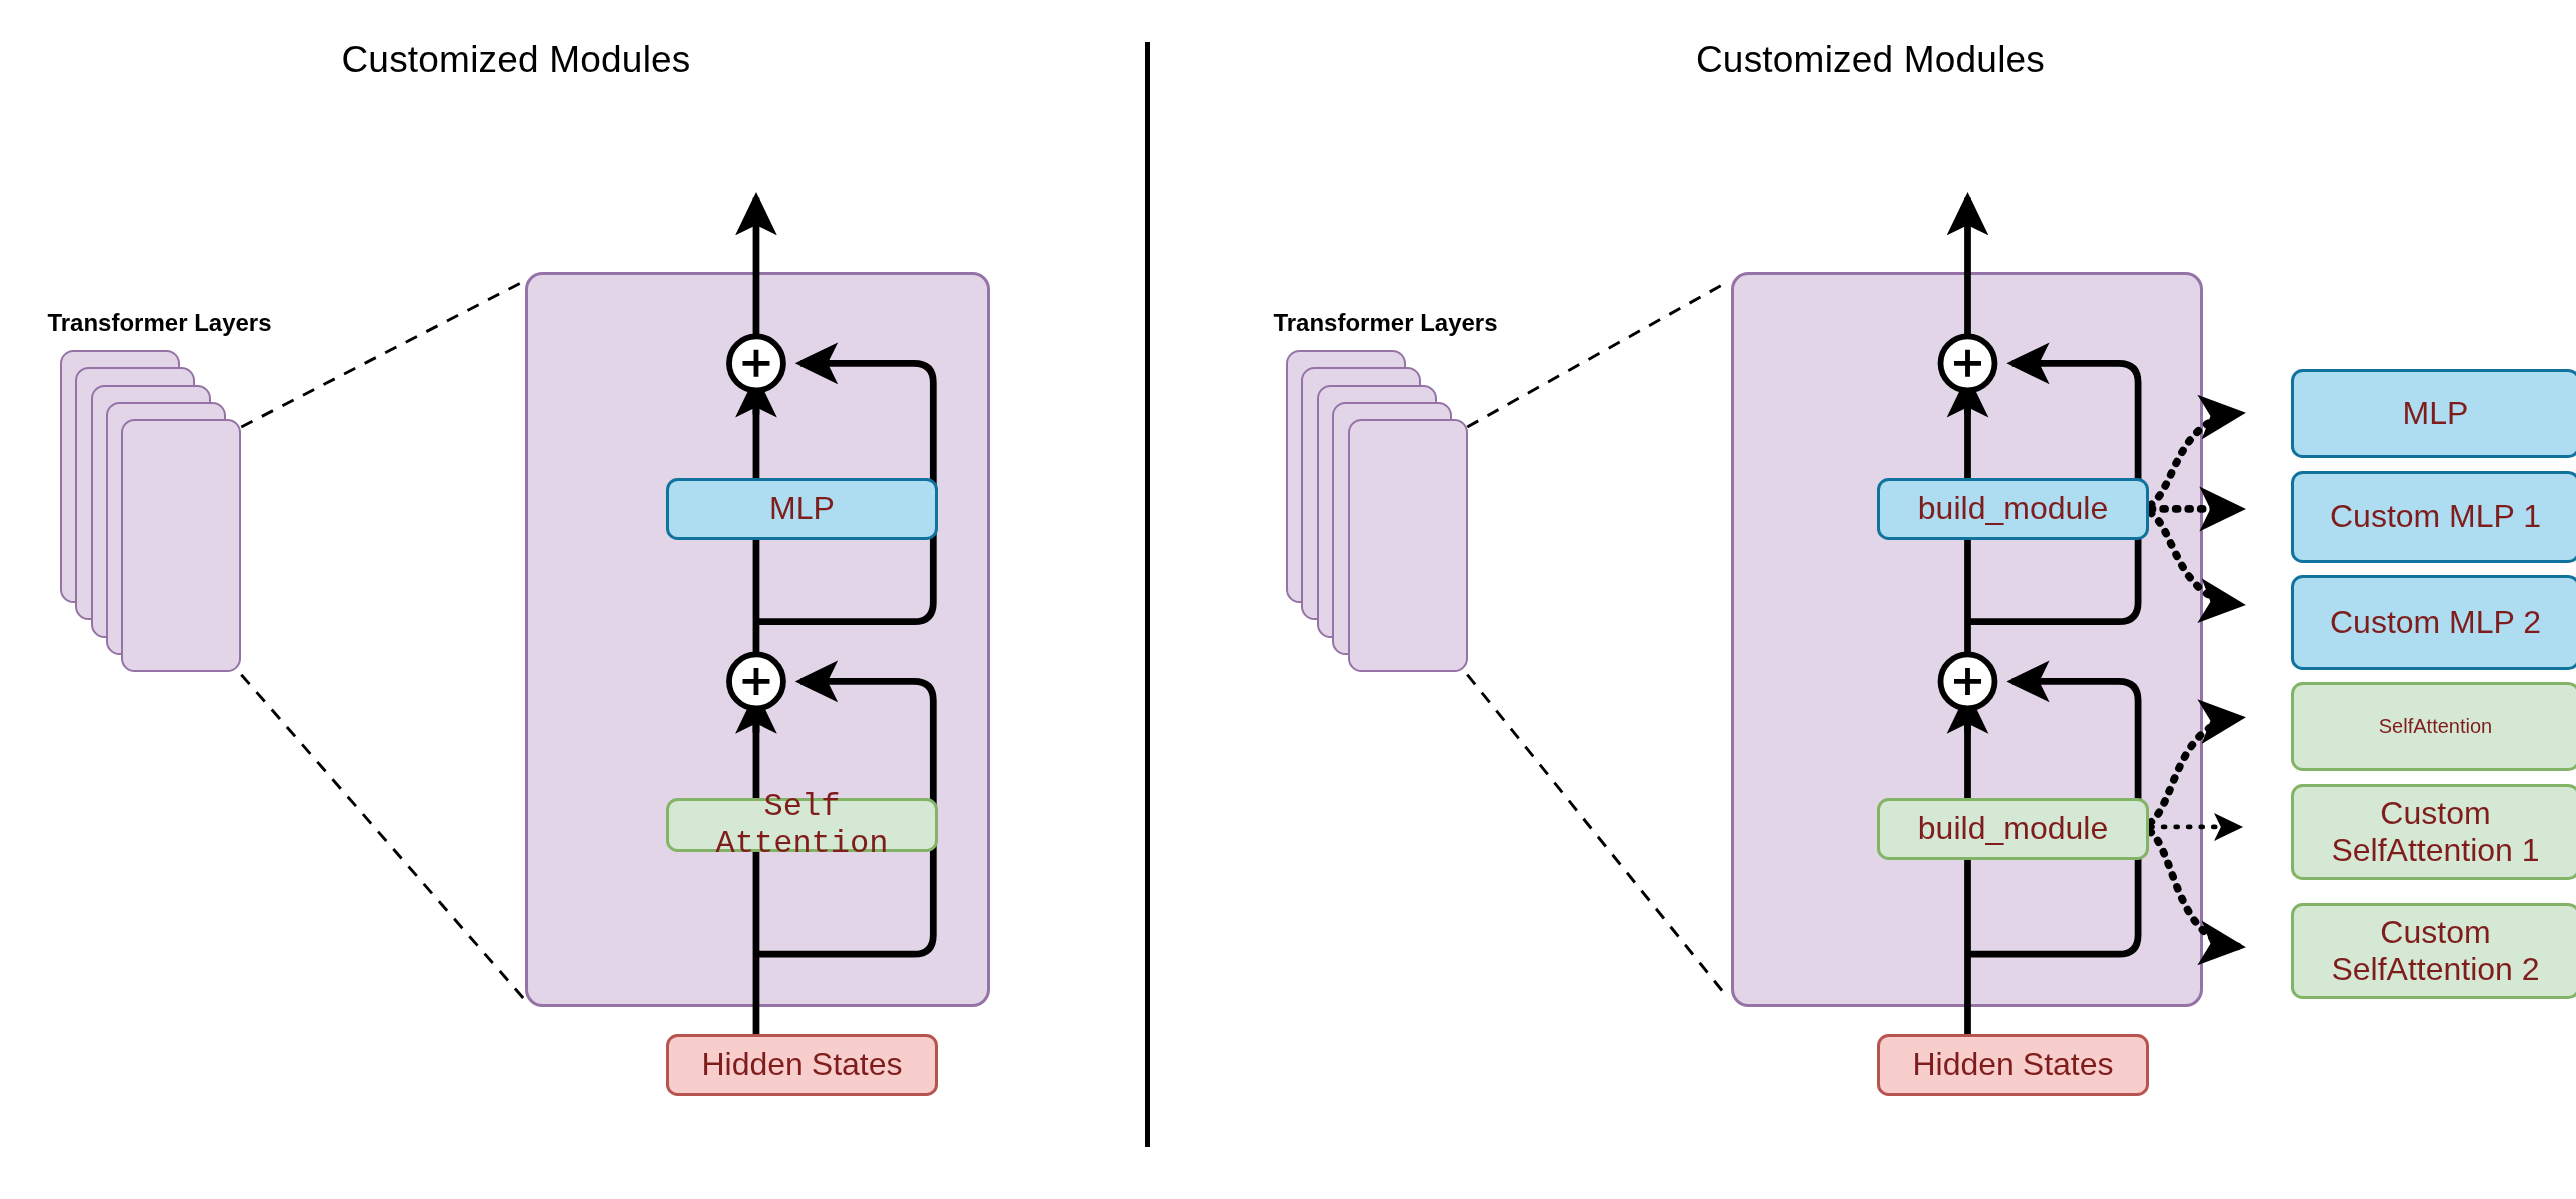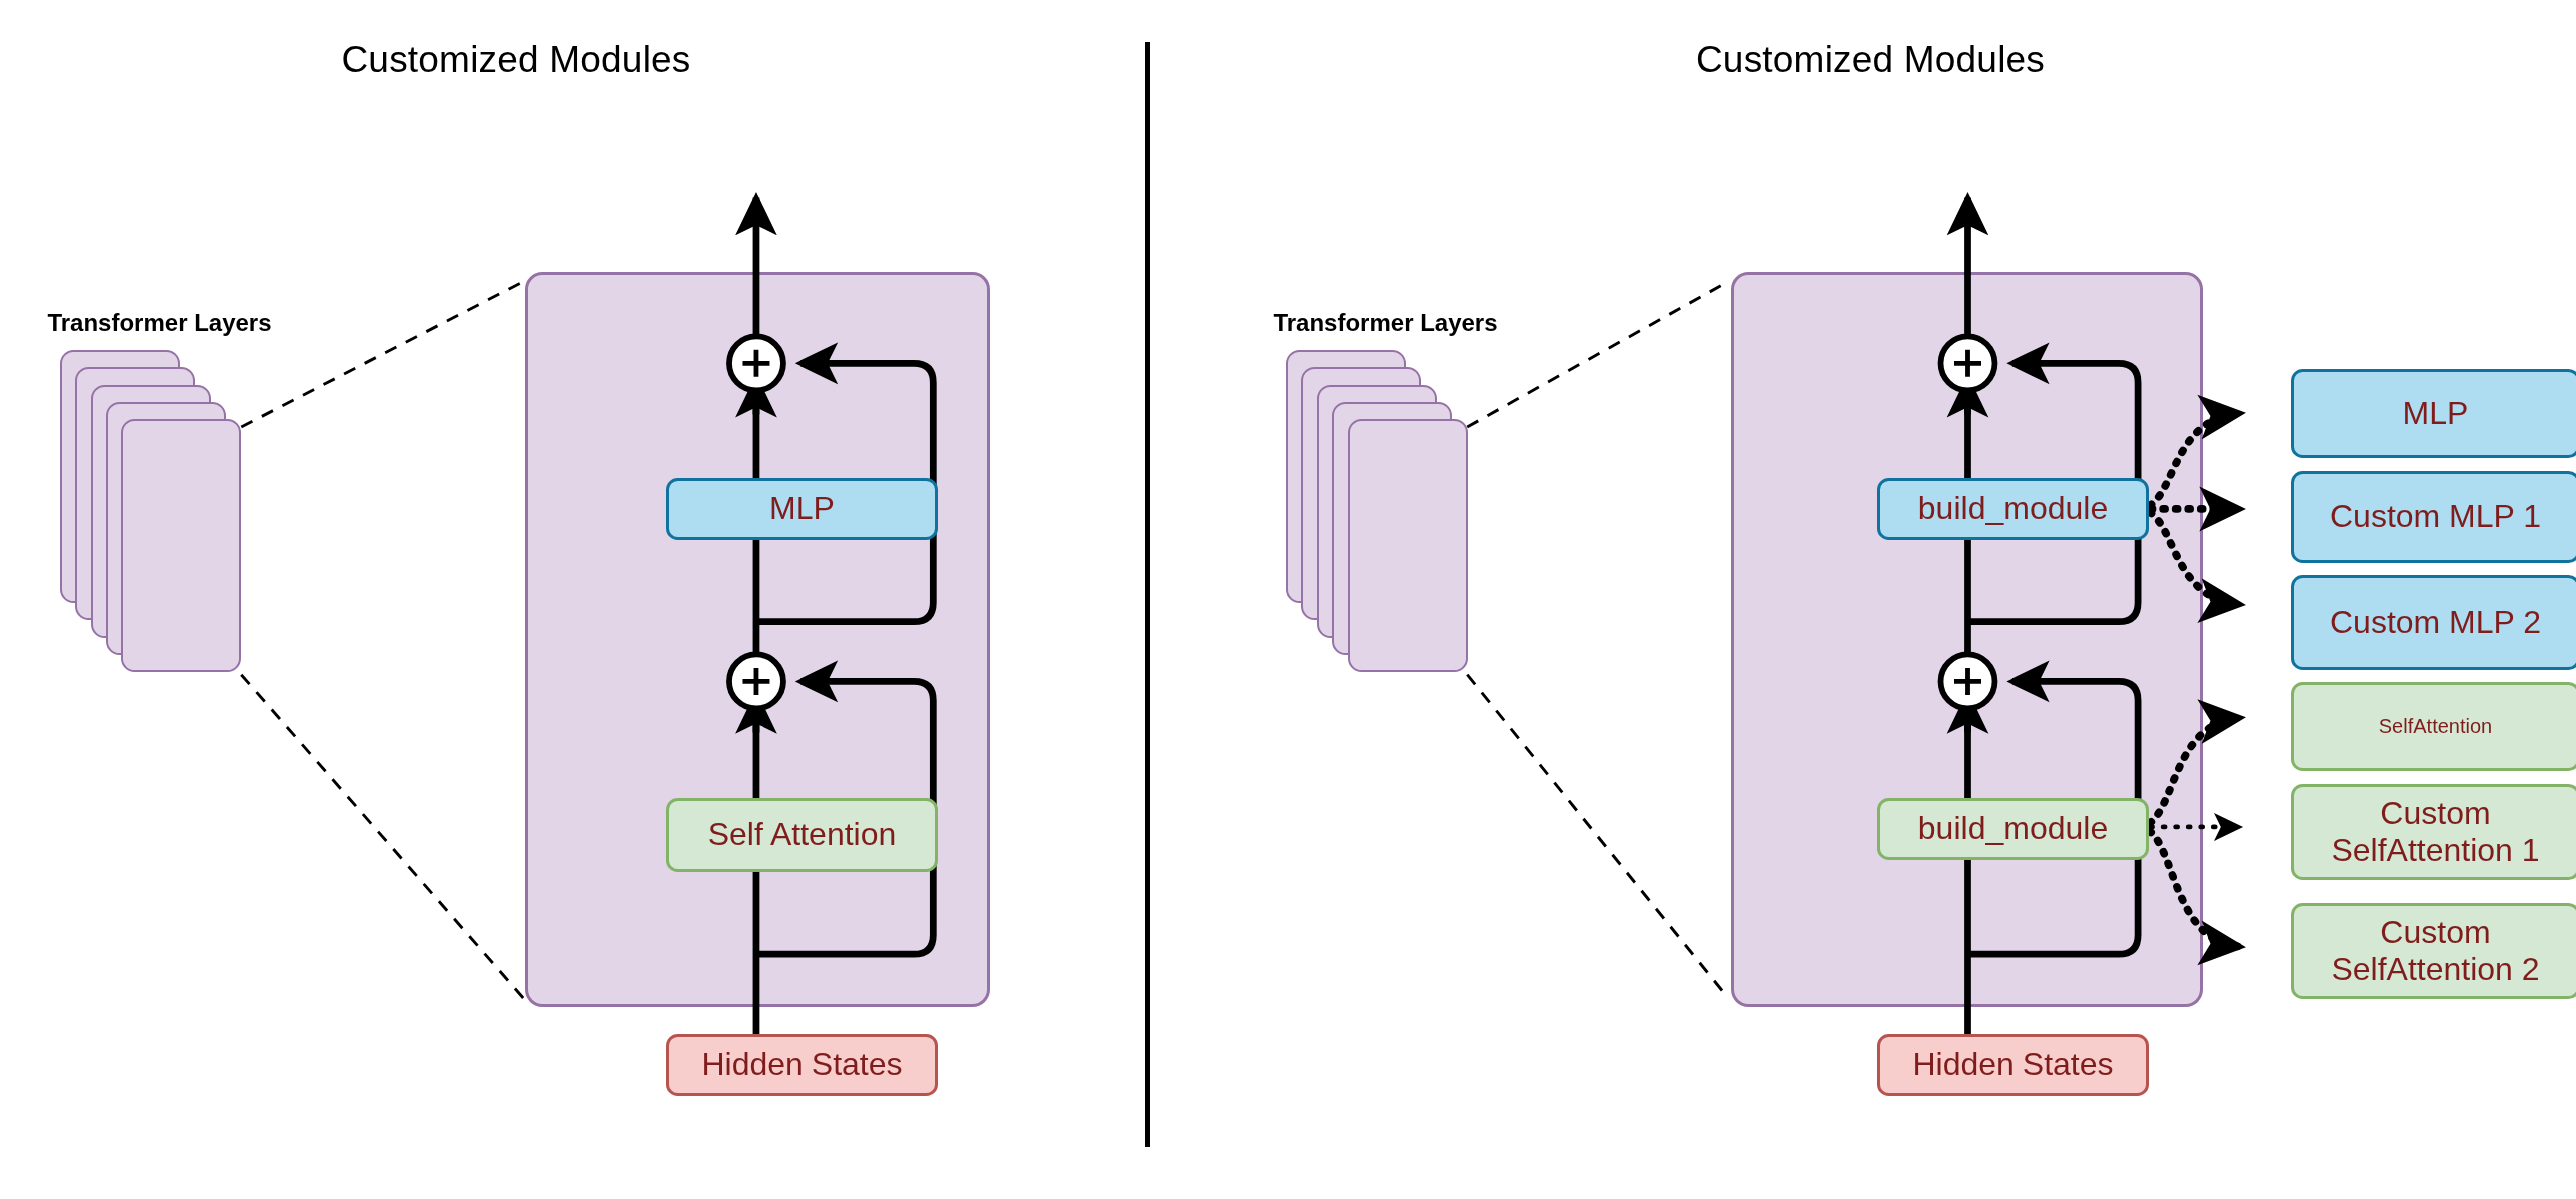--- a/index.html
+++ b/index.html
@@ -89,21 +89,21 @@
     <path d="M 784 645 L 948 645 Q 968 645 968 625 L 968 397 Q 968 377 948 377 L 830 377" stroke="#000" stroke-width="7" fill="none" marker-end="url(#arrowSolid)"></path>
 
     <circle cx="784" cy="377" r="28" fill="#ffffff" stroke="#000" stroke-width="6"></circle>
     <circle cx="784" cy="707" r="28" fill="#ffffff" stroke="#000" stroke-width="6"></circle>
     <path d="M 770 377 L 798 377 M 784 363 L 784 391" stroke="#000" stroke-width="5"></path>
     <path d="M 770 707 L 798 707 M 784 693 L 784 721" stroke="#000" stroke-width="5"></path>
   </svg>
 
   <div class="nodebox nb-blue" style="left:621px;top:478px;width:272px;height:62px;font-size:32px;">MLP</div>
 
-  <div class="nodebox nb-green" style="left:621px;top:798px;width:272px;height:74px;font-size:32px;">Self Attention</div>
+  <div class="nodebox nb-green" style="left:621px;top:798px;width:272px;height:54px;font-size:32px;font-family:Liberation Mono, monospace;">Self Attention</div>
 
   <div class="nodebox nb-red" style="left:621px;top:1034px;width:272px;height:62px;font-size:32px;">Hidden States</div>
 
   <div class="stack-label" style="left:1265px;top:309px;width:241px;">Transformer Layers</div>
 
   <div class="card" style="left:1286px;top:350px;width:120px;height:253px;"></div>
   <div class="card" style="left:1301px;top:367px;width:120px;height:253px;"></div>
   <div class="card" style="left:1317px;top:385px;width:120px;height:253px;"></div>
   <div class="card" style="left:1332px;top:402px;width:120px;height:253px;"></div>
   <div class="card" style="left:1348px;top:419px;width:120px;height:253px;"></div>

